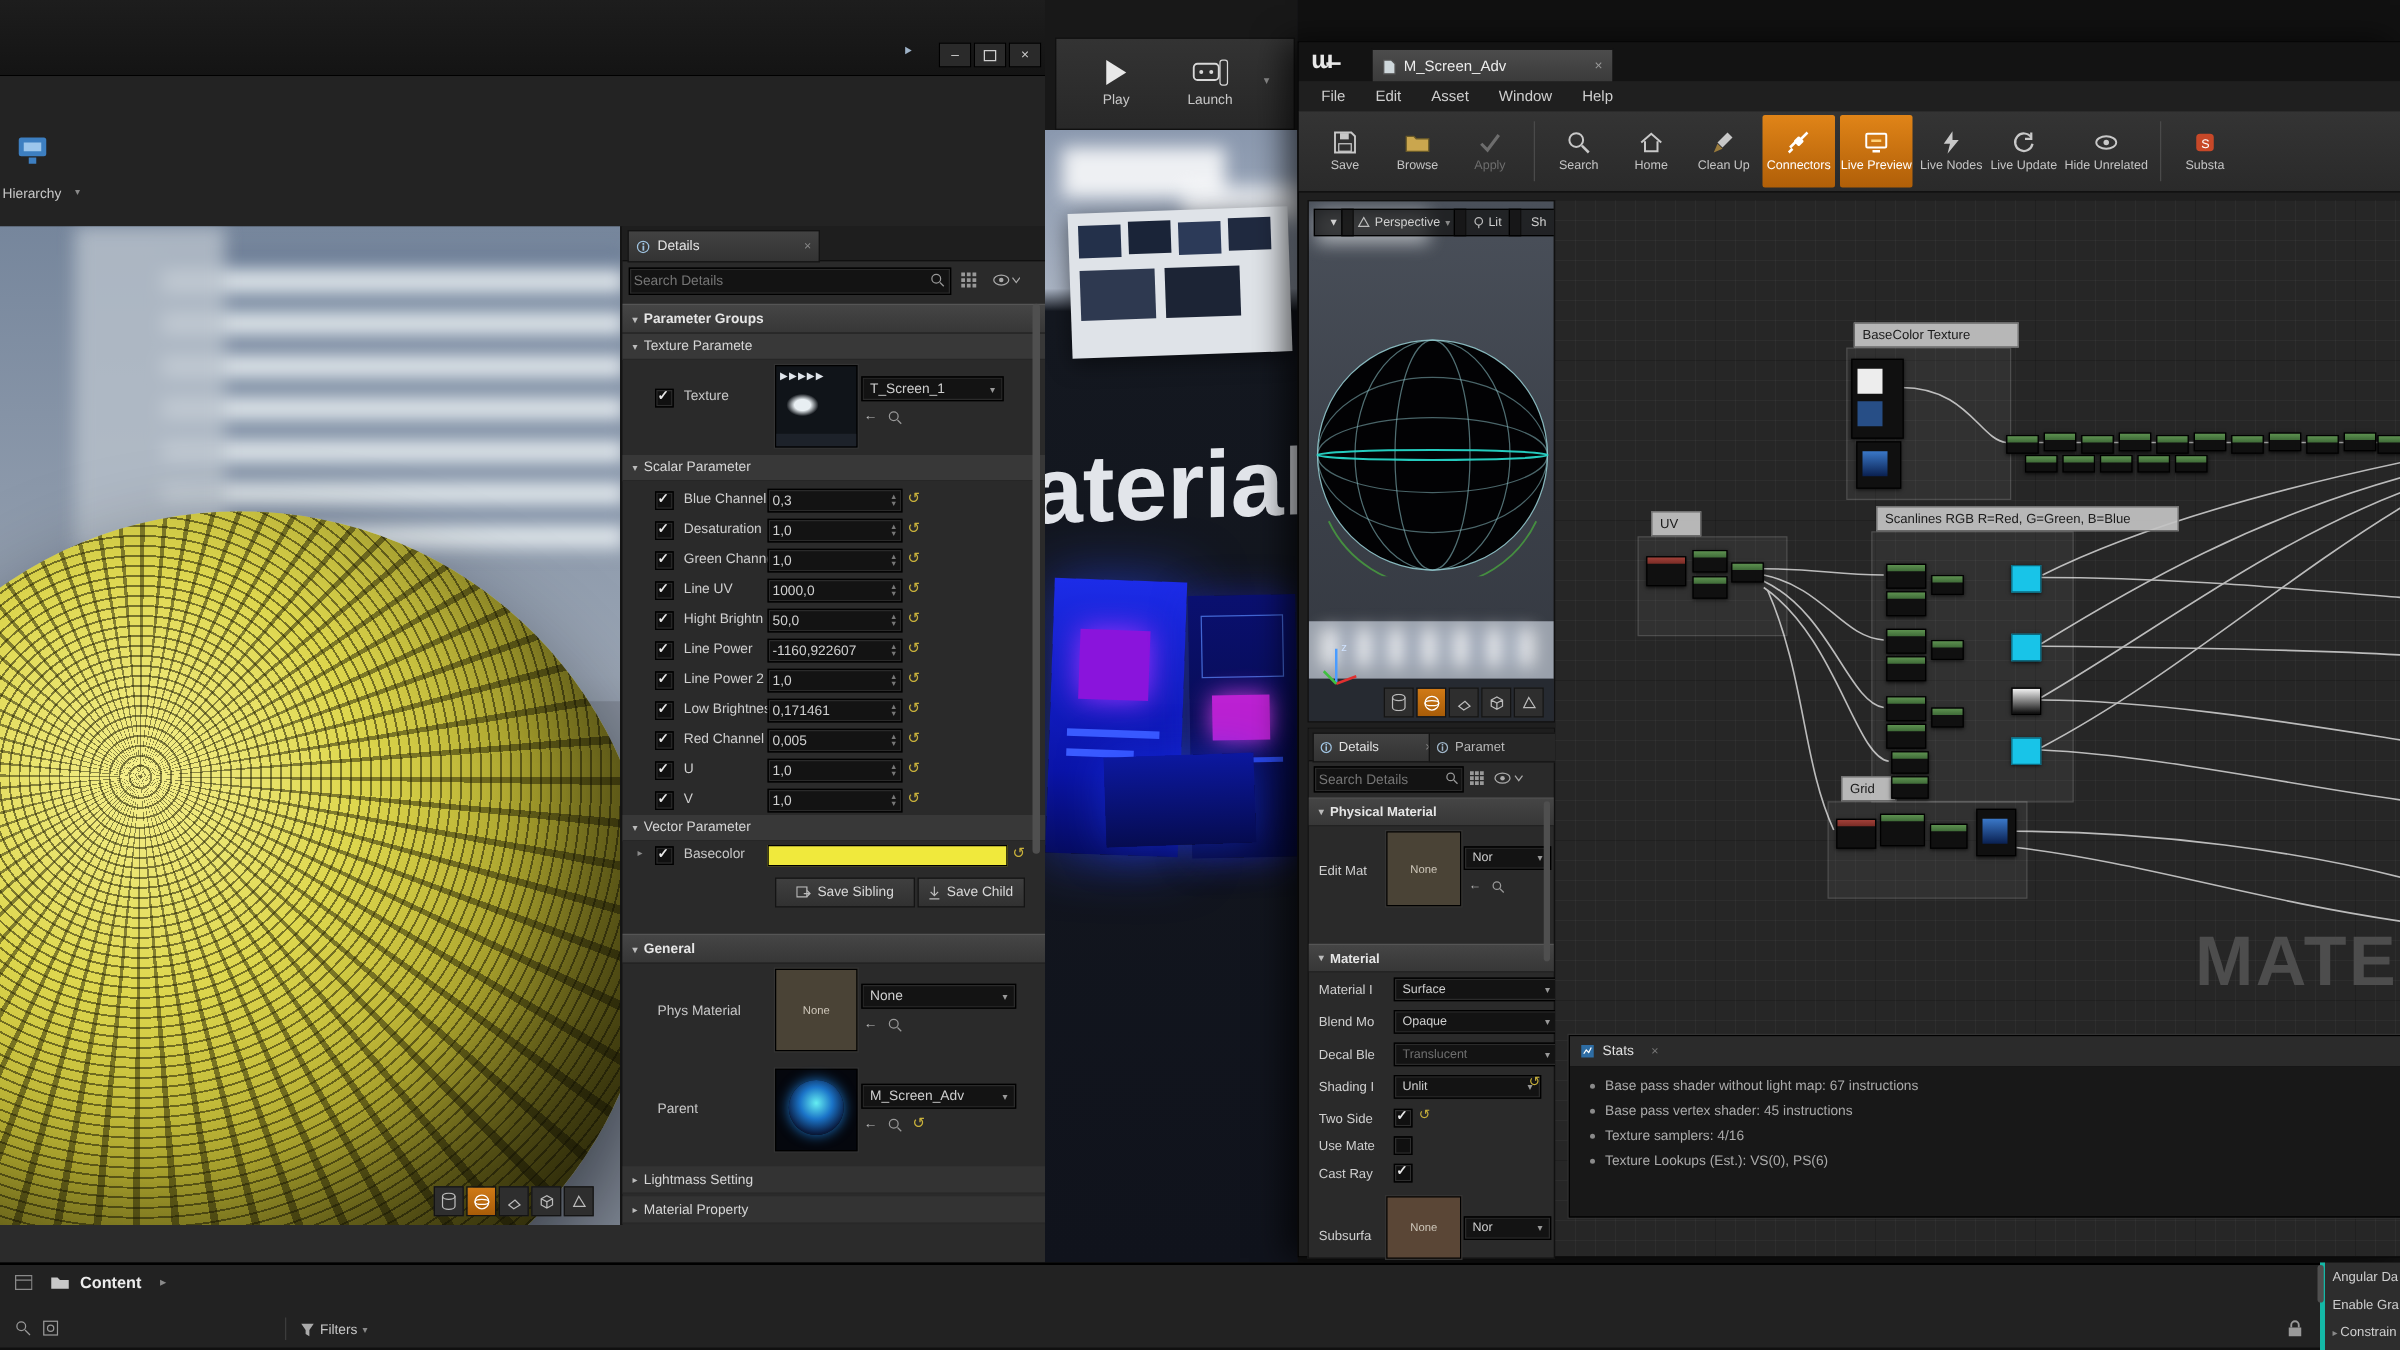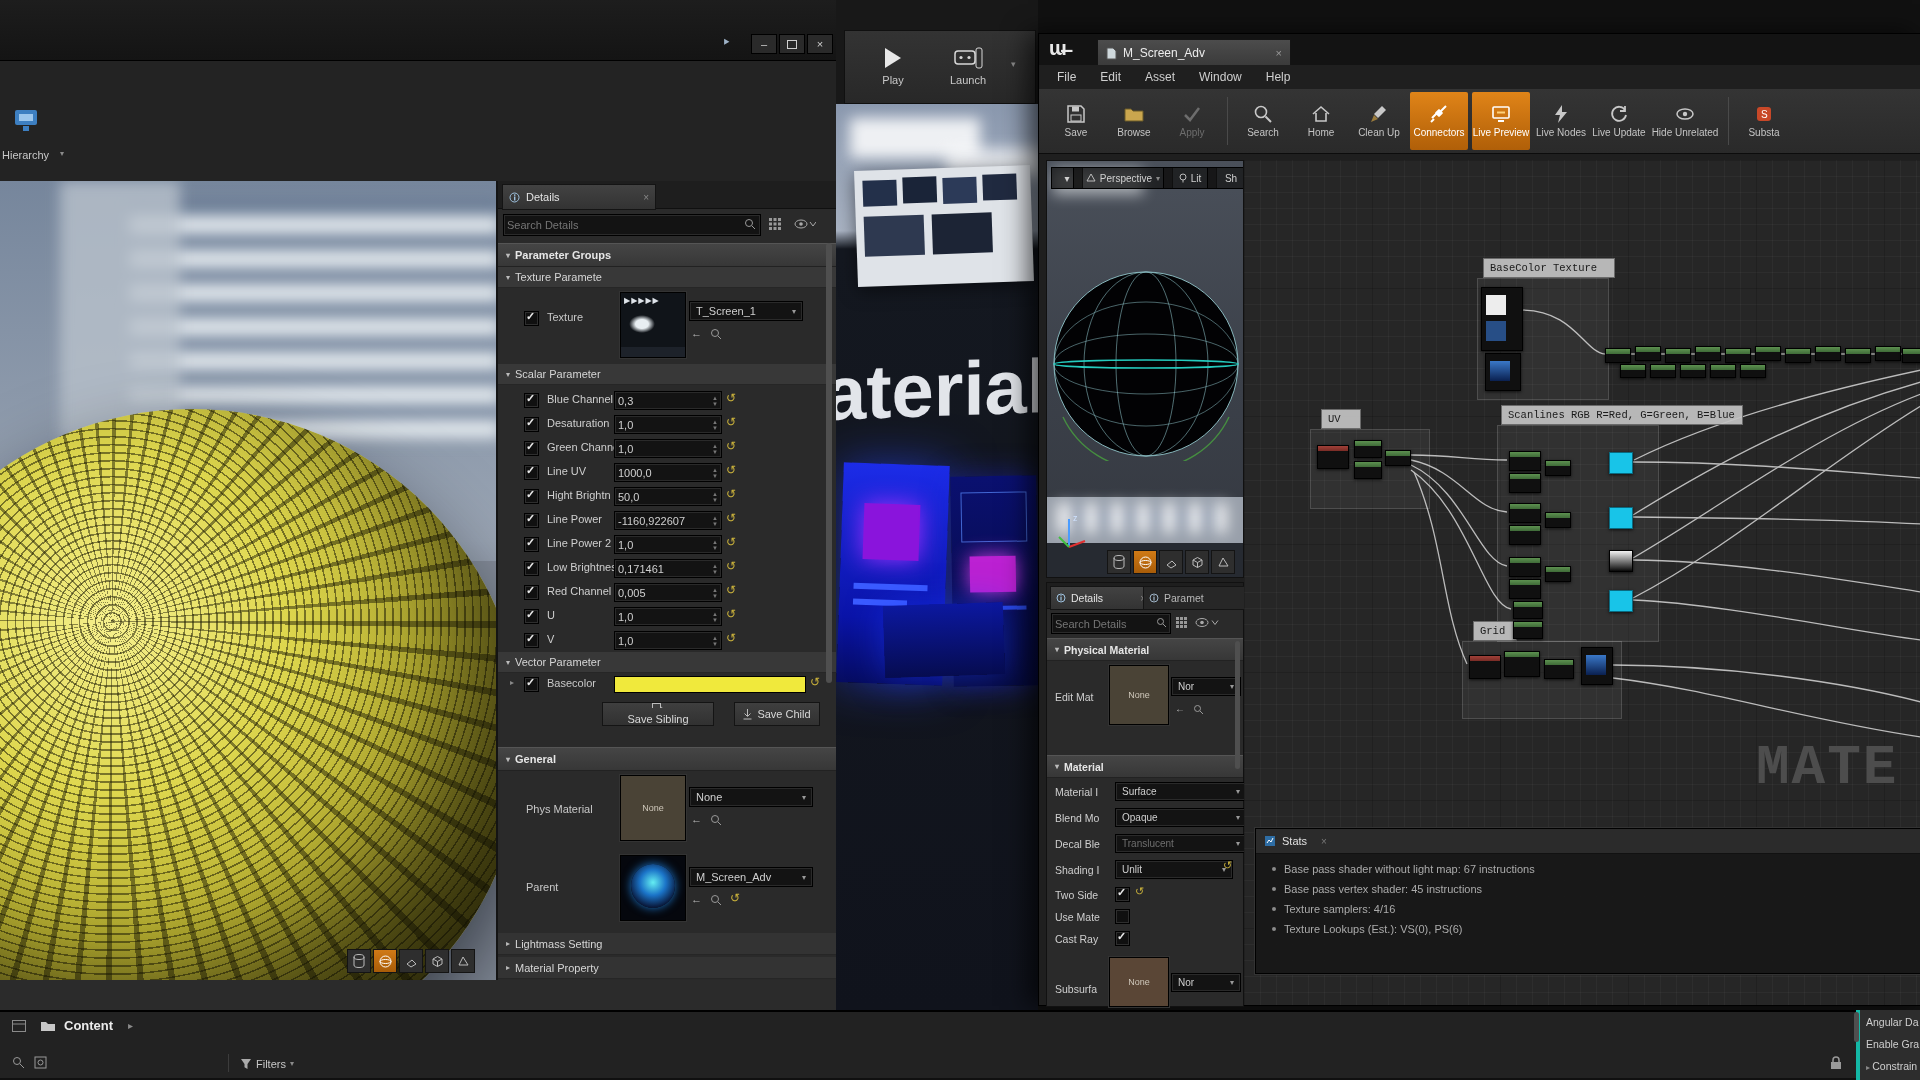--- a/index.html
+++ b/index.html
@@ -59,21 +59,21 @@
   .vbtn{position:absolute;height:20px;background:rgba(20,20,20,.75);border:1px solid #000;color:#d0d0d0;font-size:10px;display:flex;align-items:center;justify-content:center;gap:4px;padding:0 6px;}
   #rw-details{left:7px;top:548px;width:196px;height:423px;background:#2a2a2a;border:1px solid #111;}
   .mrow-label{position:absolute;left:8px;color:#cfcfcf;font-size:10.5px;white-space:nowrap;}
   
   #graph{left:205px;top:126px;width:677px;height:845px;overflow:hidden;background-color:#262626;
     background-image:
       linear-gradient(rgba(0,0,0,.28) 1px,transparent 1px),
       linear-gradient(90deg,rgba(0,0,0,.28) 1px,transparent 1px),
       linear-gradient(rgba(255,255,255,.03) 1px,transparent 1px),
       linear-gradient(90deg,rgba(255,255,255,.03) 1px,transparent 1px);
-    background-size:128px 128px,128px 128px,16px 16px,16px 16px;font-family:Liberation Mono, monospace;}
+    background-size:128px 128px,128px 128px,16px 16px,16px 16px;}
   .gcomment{position:absolute;background:rgba(195,195,195,.92);color:#1a1a1a;font-size:10.5px;padding:3px 6px;white-space:nowrap;overflow:hidden;border:1px solid #6a6a6a;}
   .gcomment-body{position:absolute;background:rgba(255,255,255,.055);border:1px solid rgba(255,255,255,.14);}
   .gnode{position:absolute;background:#101010;border:1px solid #000;box-shadow:0 1px 3px rgba(0,0,0,.7);}
   .gnode.g::before{content:"";position:absolute;left:0;top:0;right:0;height:5px;background:linear-gradient(#5d9150,#3f6b38);}
   .gnode.r::before{content:"";position:absolute;left:0;top:0;right:0;height:5px;background:linear-gradient(#a04038,#7a2c26);}
   .gnode.c{background:#18c4e8;border-color:#0a6a80;}
   .gnode.m{background:linear-gradient(#f2f2f2,#090909);}
   .gnode.texw::after{content:"";position:absolute;left:4px;top:7px;width:20px;height:20px;background:#ededed;box-shadow:0 26px 0 0 #274e86;}
   .gnode.texb::after{content:"";position:absolute;left:4px;top:7px;width:20px;height:20px;background:linear-gradient(#3a78c8,#0a2050);}
   #graph-watermark{position:absolute;font-weight:bold;color:#4d4d4d;font-size:56px;letter-spacing:2px;}
@@ -355,21 +355,21 @@
           <span class="arrow">▾</span>
           <span>Vector Parameter</span>
         </div>
 
       <span class="abs dim" style="left:12px;top:497px;font-size:8px;">▸</span>
       <span class="chk checked" style="left:26px;top:496px;"></span>
       <span class="abs txt" style="left:49px;top:496px;">Basecolor</span>
       <div class="abs" style="left: 116px; top: 495px; width: 190px; height: 15px; border: 1px solid rgb(0, 0, 0); background: rgb(240, 233, 60);"></div>
       <span class="reset" style="left:312px;top:494px;">↺</span>
 
-      <div class="abs" style="left:104px;top:521px;width:110px;height:22px;background:linear-gradient(#3f3f3f,#313131);border:1px solid #141414;display:flex;align-items:center;justify-content:center;gap:5px;color:#d8d8d8;font-size:11px;flex-direction:column;">
+      <div class="abs" style="left:122px;top:521px;width:110px;height:22px;background:linear-gradient(#3f3f3f,#313131);border:1px solid #141414;display:flex;align-items:center;justify-content:center;gap:5px;color:#d8d8d8;font-size:11px;">
         <svg class="ic" width="12" height="11">
             <rect x="0.5" y="0.5" width="8" height="8" fill="none" stroke="#bbb"></rect>
             <path d="M6 9 l5 0 m-2.5 -2.5 l2.5 2.5 -2.5 2.5" stroke="#bbb" fill="none" transform="translate(0,-3.2)"></path>
           </svg>
         <span>Save Sibling</span>
       </div>
       <div class="abs" style="left:236px;top:521px;width:84px;height:22px;background:linear-gradient(#3f3f3f,#313131);border:1px solid #141414;display:flex;align-items:center;justify-content:center;gap:5px;color:#d8d8d8;font-size:11px;">
         <svg class="ic" width="9" height="11">
             <path d="M4.5 0 V7 M1.5 4.5 L4.5 7.5 7.5 4.5 M0.5 10 H8.5" stroke="#bbb" fill="none"></path>
           </svg>

